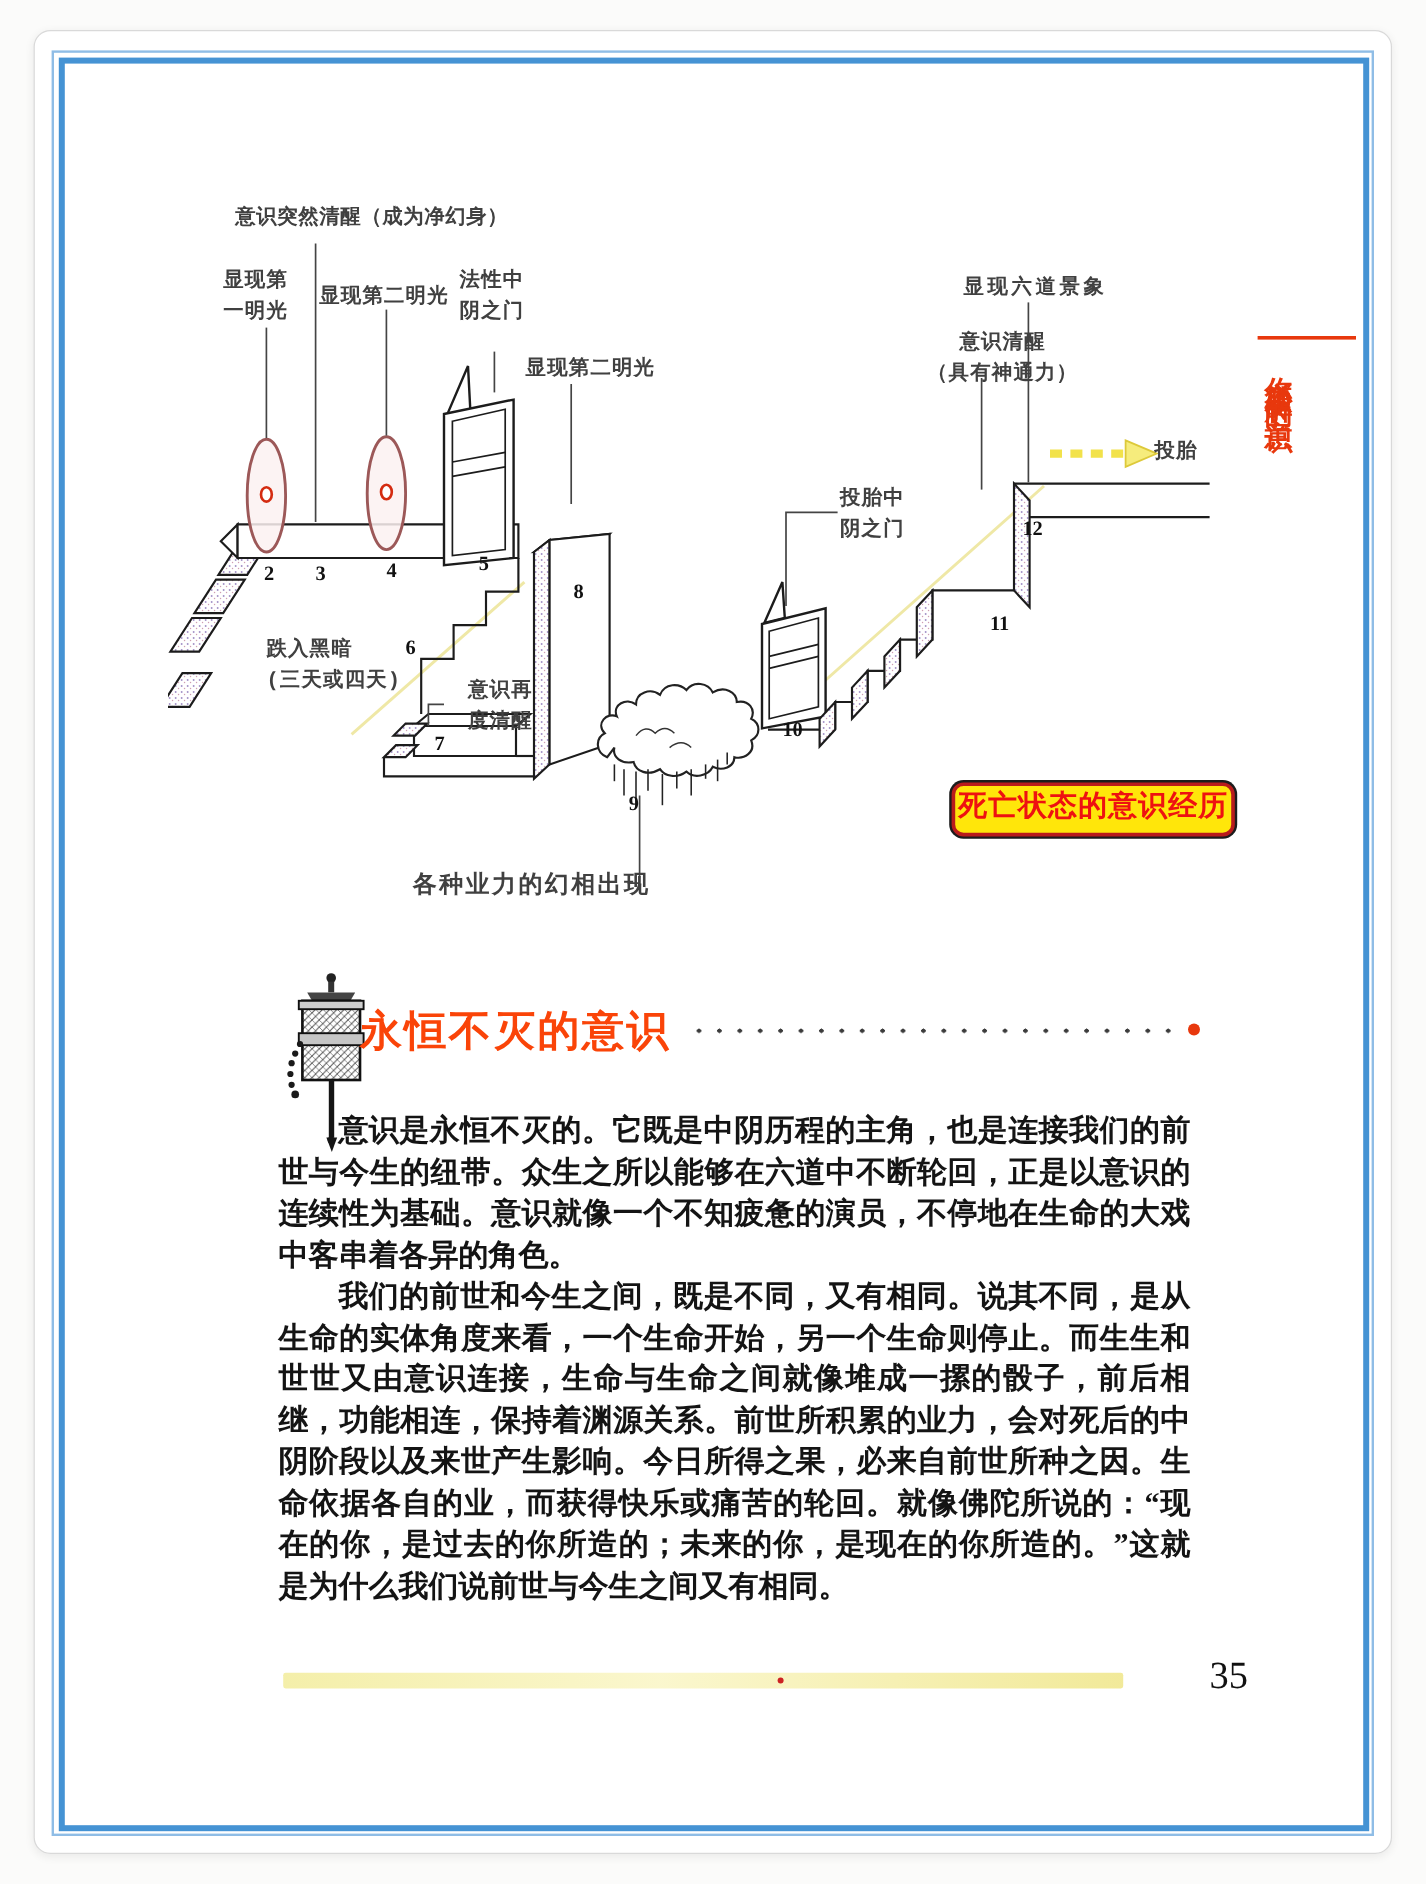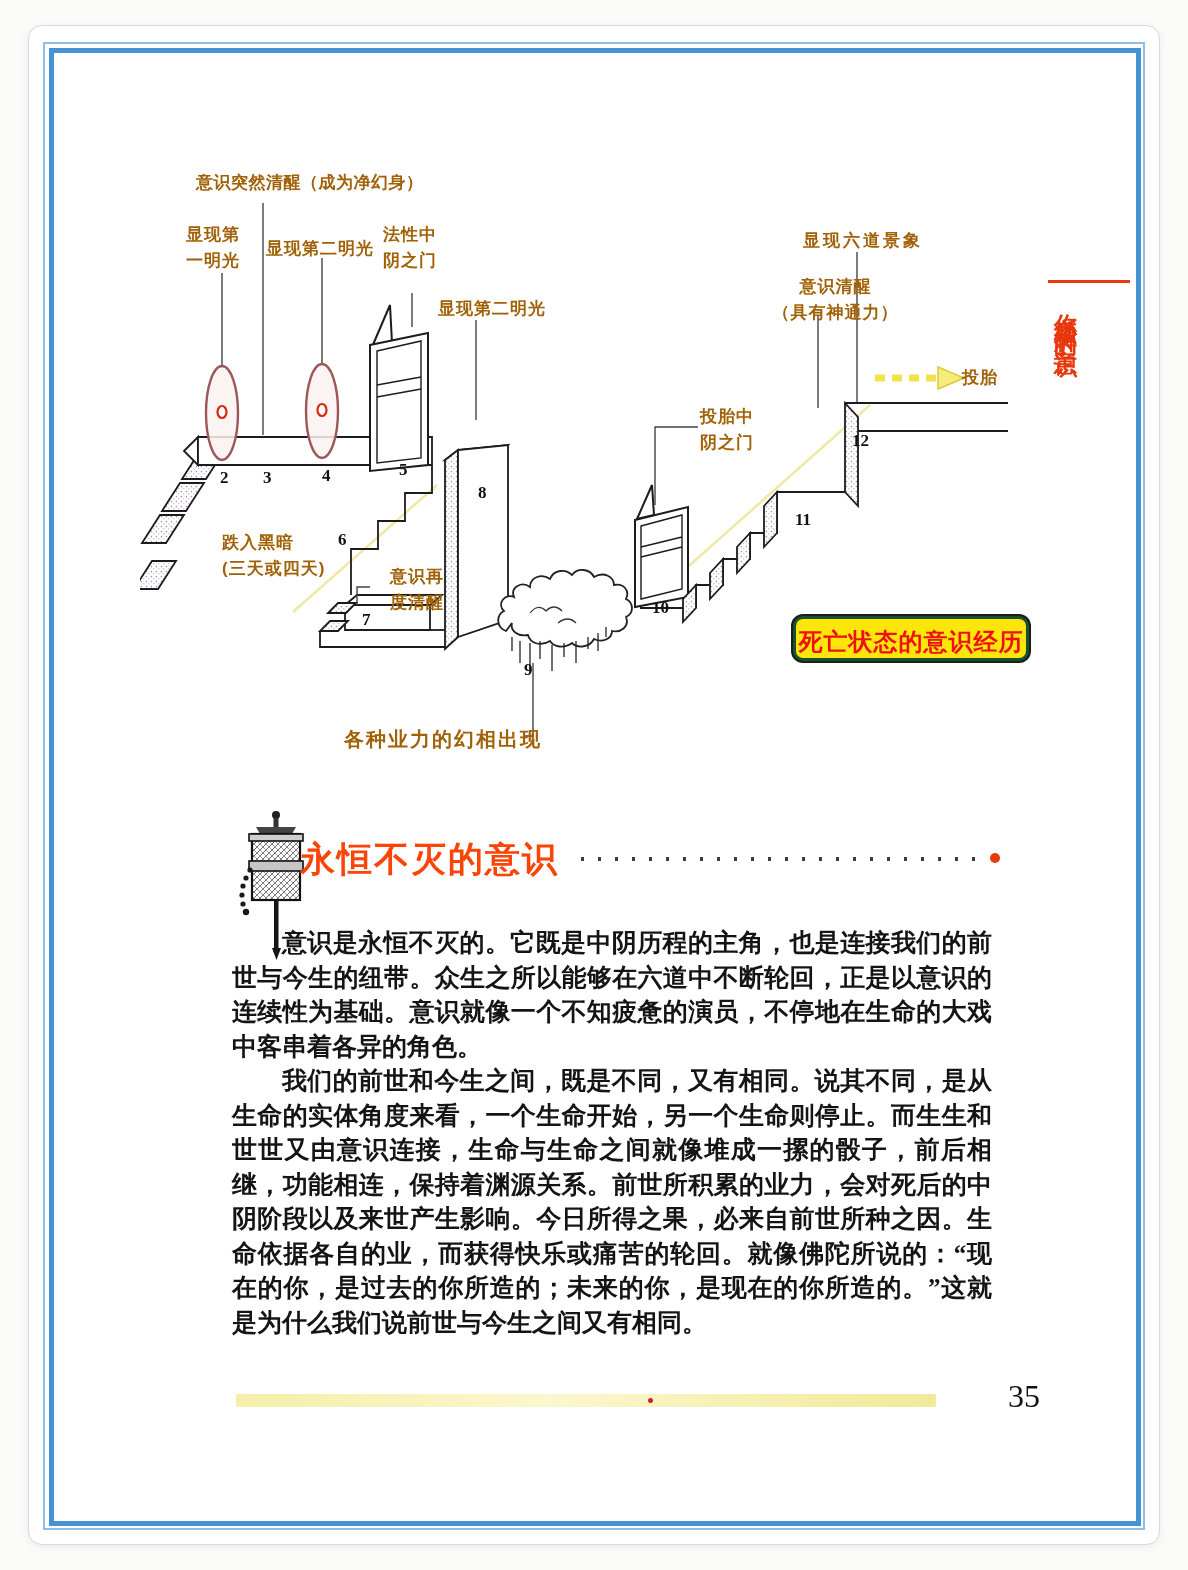--- a/index.html
+++ b/index.html
@@ -3,29 +3,29 @@
 <meta charset="utf-8">
 <style>
   html,body{margin:0;padding:0;background:#fbfbfa;}
   .page{position:relative;width:1188px;height:1570px;margin:0 auto;background:#fbfbfa;overflow:hidden;
         font-family:"Liberation Serif",serif;}
   .card{position:absolute;left:28px;top:25px;width:1130px;height:1518px;background:#ffffff;
         border:1px solid #d9d9d9;border-radius:14px;box-shadow:0 2px 8px rgba(0,0,0,.07);}
   .border-thin{position:absolute;left:43px;top:42px;width:1098px;height:1484px;border:2px solid #8fbde6;}
   .border-thick{position:absolute;left:49px;top:48px;width:1082px;height:1468px;border:5px solid #4593d4;}
   .abs{position:absolute;}
-  .dlabel{position:absolute;font-family:Liberation Sans, sans-serif;font-weight:600;font-size:17px;
-          line-height:1.5;color:#a16207;white-space:pre-line;letter-spacing:1px;}
+  .dlabel{position:absolute;font-family:Liberation Mono, monospace;font-weight:600;font-size:17px;
+          line-height:1.5;color:#404040;white-space:pre-line;letter-spacing:1px;}
   .dnum{position:absolute;font-family:"Liberation Serif",serif;font-weight:700;font-size:17px;color:#111;}
   .sidebar-line{position:absolute;left:1048px;top:280px;width:82px;height:3px;background:#e8380d;}
   .sidebar-text{position:absolute;left:1050px;top:296px;height:230px;writing-mode:vertical-rl;
                 font-family:"Liberation Serif",serif;font-weight:700;font-size:23px;letter-spacing:4px;color:#e8380d;}
-  .callout-title{position:absolute;left:793px;top:616px;width:236px;height:45px;box-sizing:border-box;
-                 background:#ffe60a;border:3px solid #14532d;border-radius:10px;box-shadow:0 0 0 2px #1c1c1c;
-                 display:flex;align-items:flex-end;justify-content:center;
+  .callout-title{position:absolute;left:793px;top:652px;width:236px;height:45px;box-sizing:border-box;
+                 background:#ffe60a;border:3px solid #b91c1c;border-radius:10px;box-shadow:0 0 0 2px #1c1c1c;
+                 display:flex;align-items:flex-start;justify-content:center;
                  font-family:"Liberation Sans",sans-serif;font-weight:bold;font-size:24px;color:#e11;
                  letter-spacing:1px;}
   .callout-body{position:absolute;left:712px;top:674px;width:306px;margin:0;
                 font-family:"Liberation Serif",serif;font-size:19px;line-height:37px;
                 text-align:justify;color:#1a1a1a;letter-spacing:1px;}
   .section-heading{position:absolute;left:300px;top:836px;margin:0;
                    font-family:"Liberation Sans",sans-serif;font-weight:bold;font-size:35px;
                    color:#fa4408;letter-spacing:2px;}
   .dots{position:absolute;left:574px;top:856px;width:408px;height:6px;
         background-image:radial-gradient(circle 2px,#3c3c3c 90%,transparent 100%);
@@ -179,21 +179,21 @@
 
   <span class="dnum" style="left:220px;top:468px;">2</span>
   <span class="dnum" style="left:263px;top:468px;">3</span>
   <span class="dnum" style="left:322px;top:466px;">4</span>
   <span class="dnum" style="left:399px;top:460px;">5</span>
   <span class="dnum" style="left:338px;top:530px;">6</span>
   <span class="dnum" style="left:362px;top:610px;">7</span>
   <span class="dnum" style="left:478px;top:483px;">8</span>
   <span class="dnum" style="left:524px;top:660px;">9</span>
   <span class="dnum" style="left:652px;top:598px;">10</span>
-  <span class="dnum" style="left:795px;top:510px;">11</span>
+  <span class="dnum" style="left:825px;top:510px;">11</span>
   <span class="dnum" style="left:852px;top:431px;">12</span>
 
   <div class="sidebar-line"></div>
   <div class="sidebar-text">你必须了解的·意识</div>
 
   <div class="callout-title">
     <span>死亡状态的意识经历</span>
   </div>
 
   <svg class="abs" style="left:236px;top:808px;" width="76" height="155" viewBox="0 0 76 155">

